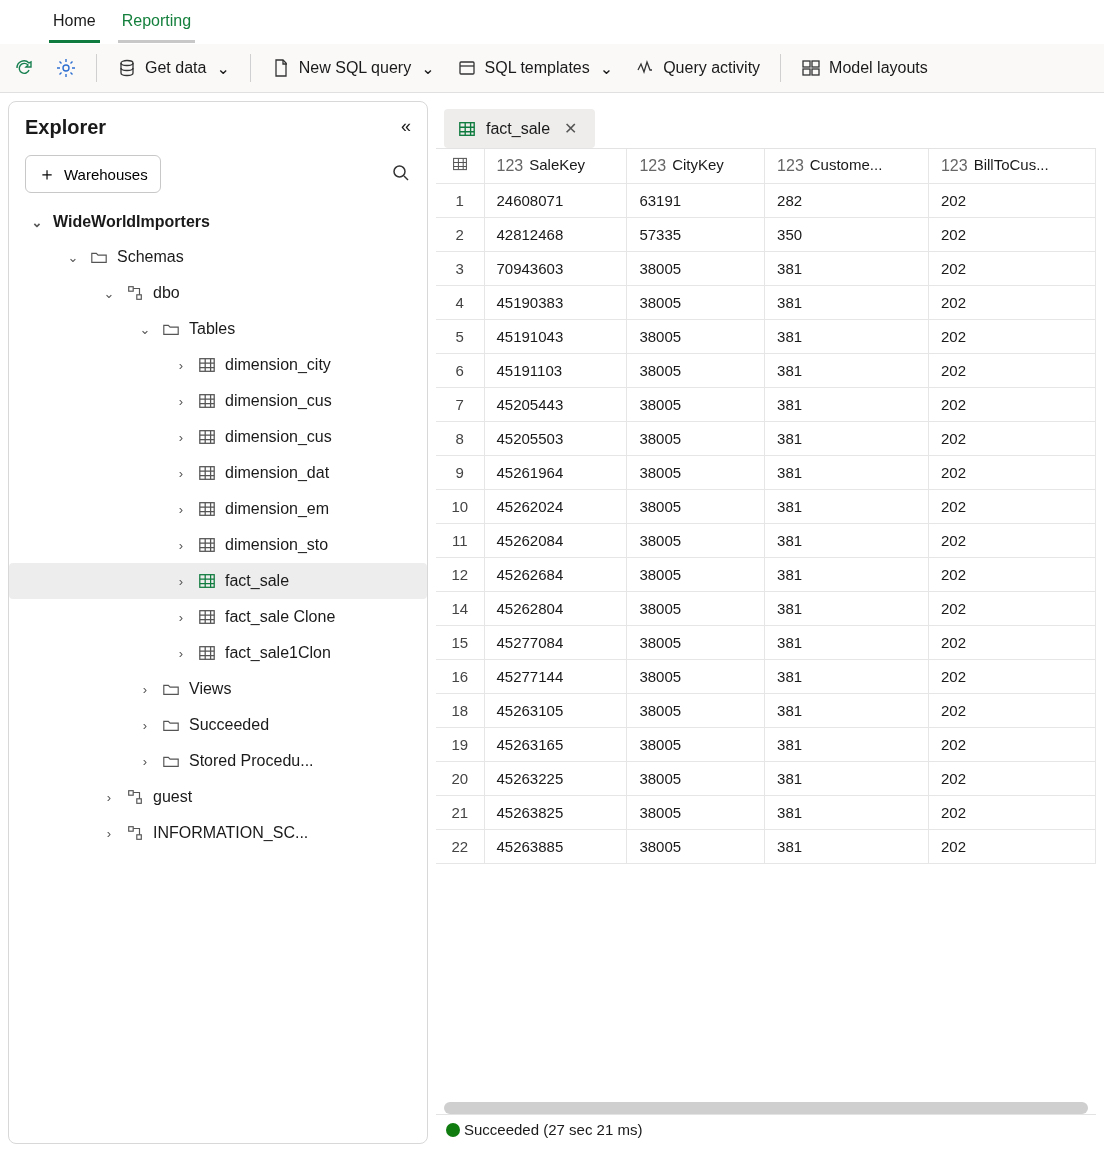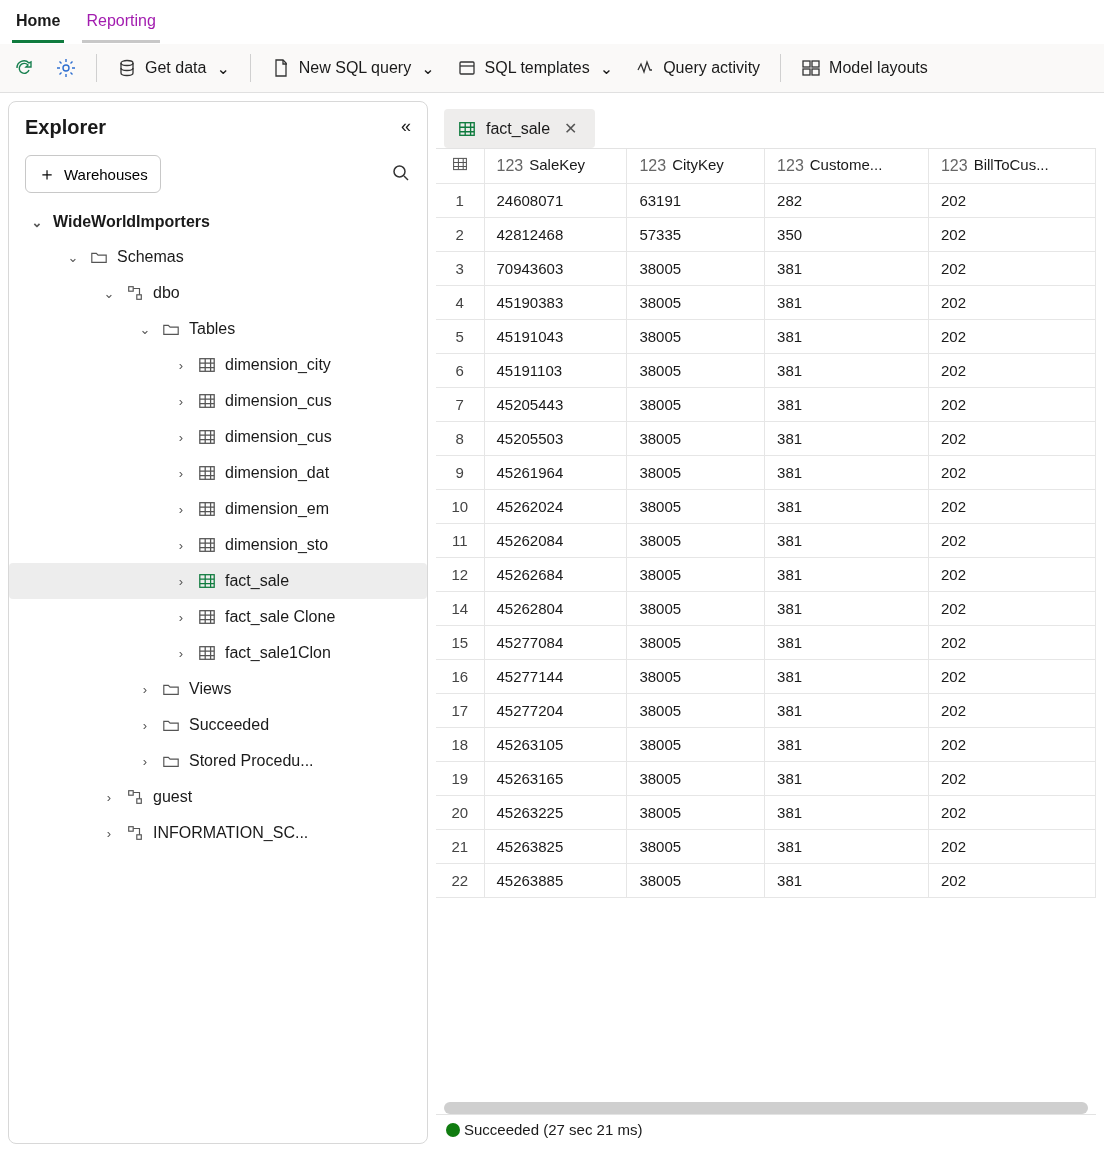--- a/index.html
+++ b/index.html
@@ -1,21 +1,21 @@
 <!DOCTYPE html>
 <html><head>
 <meta charset="utf-8">
 <style>
 * { box-sizing: border-box; margin: 0; padding: 0; }
 body { font-family: "Segoe UI", Arial, sans-serif; font-size: 14px; color: #1a1a1a; background: #fff; }
 
 
 .top-tabs { display: flex; padding: 6px 12px 0 12px; gap: 18px; border-bottom: 1px solid transparent; }
 .top-tab { padding: 6px 4px 10px 4px; font-size: 16px; cursor: pointer; border-bottom: 3px solid transparent; }
-.top-tab.active { font-weight: 700; border-bottom-color: #0f7b3e; }
+.top-tab.active { font-weight: 400; border-bottom-color: #0f7b3e; margin-left: 37px; }
 
 
 .toolbar { display: flex; align-items: flex-end; padding: 10px 12px; gap: 18px; border-bottom: 1px solid #e0e0e0; background: #faf9f8; flex-wrap: nowrap; }
 .toolbar .divider { width: 1px; height: 28px; background: #d0d0d0; }
 .tool-btn { display: inline-flex; align-items: center; gap: 8px; cursor: pointer; font-size: 16px; padding: 4px 2px; }
 .tool-btn .chev { margin-left: 2px; }
 .icon-svg { width: 20px; height: 20px; flex-shrink:0; }
 
 
 .main { display: flex; height: calc(100vh - 100px); }
@@ -50,21 +50,21 @@
 .status-bar { display:flex; align-items:center; gap:4px; padding:6px 10px; border-top:1px solid #e3e3e3; font-size:15px; }
 .status-dot { width:14px; height:14px; border-radius:50%; background:#107c10; display:inline-block; }
 
 .hscroll { height:12px; background:#cfcfcf; margin:2px 8px 0 8px; border-radius:6px;}
 </style>
 </head>
 <body>
 
 <div class="top-tabs">
   <div class="top-tab active">Home</div>
-  <div class="top-tab" style="color:#a21caf;border-bottom-color:#c8c8c8">Reporting</div>
+  <div class="top-tab" style="color:#15803d;border-bottom-color:#c8c8c8">Reporting</div>
 </div>
 
 <div class="toolbar">
   <span class="tool-btn">
     <svg class="icon-svg" viewBox="0 0 20 20" fill="none" stroke="#188050" stroke-width="1.4">
         <path d="M3 10a7 7 0 0 1 12-5l2-1v5h-5l2-2a5 5 0 1 0 1 5"></path>
       </svg>
   </span>
   <span class="tool-btn">
     <svg class="icon-svg" viewBox="0 0 20 20" fill="none" stroke="#2f6fd0" stroke-width="1.4">
@@ -439,27 +439,20 @@
               <td>202</td>
             </tr>
             <tr>
               <td class="rownum">16</td>
               <td>45277144</td>
               <td>38005</td>
               <td>381</td>
               <td>202</td>
             </tr>
             <tr>
-              <td class="rownum">17</td>
-              <td>45277204</td>
-              <td>38005</td>
-              <td>381</td>
-              <td>202</td>
-            </tr>
-            <tr>
               <td class="rownum">18</td>
               <td>45263105</td>
               <td>38005</td>
               <td>381</td>
               <td>202</td>
             </tr>
             <tr>
               <td class="rownum">19</td>
               <td>45263165</td>
               <td>38005</td>

